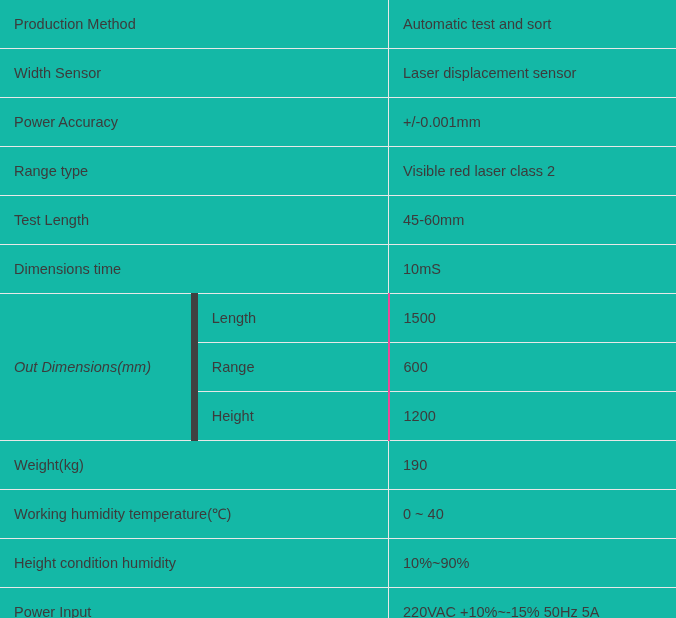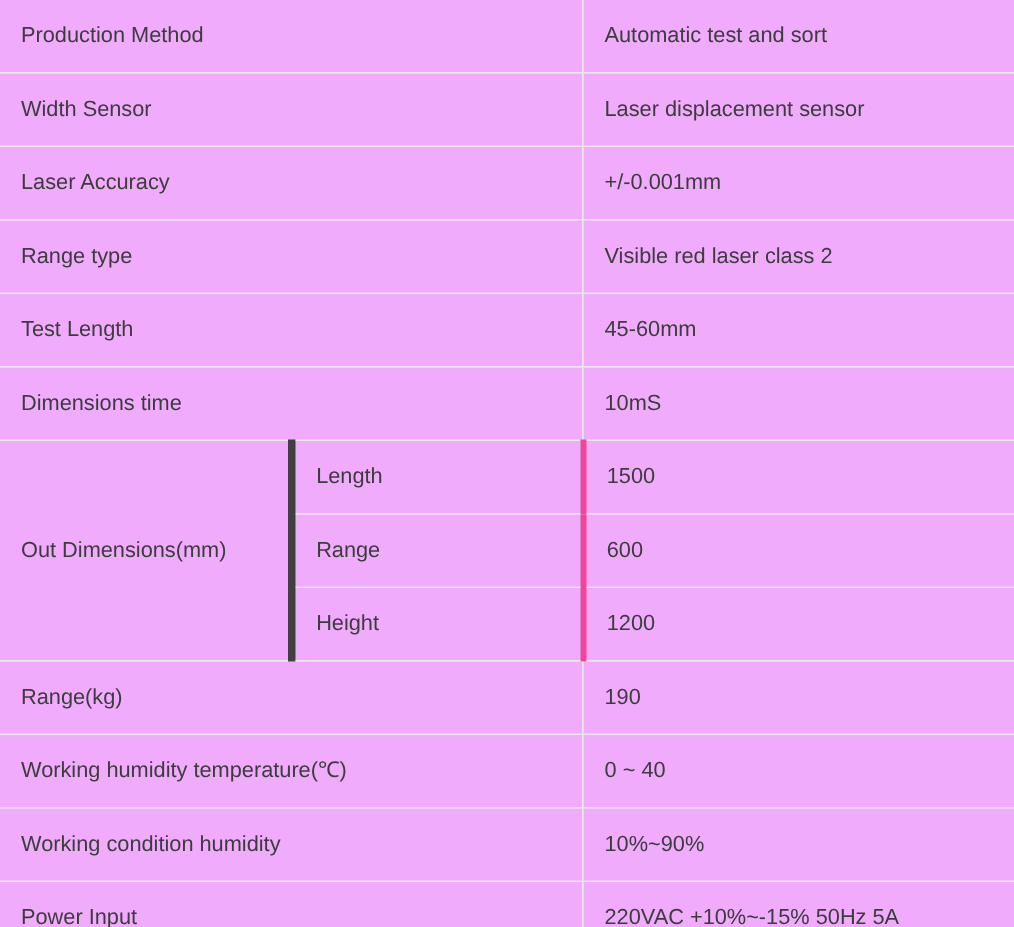--- a/index.html
+++ b/index.html
@@ -21,33 +21,34 @@
     font-size: 14.5px;
   }
   table.spec-table td {
     border-bottom: 1px solid #e8e8e8;
     padding: 0 14px;
     height: 48px;
     vertical-align: middle;
     color: #3c3c3c;
     font-weight: 400;
     line-height: 1.3;
-    background: #f0abfc;
+    background: #14b8a6;
   }
   td.label-cell {
     width: 360px;
     border-right: 1px solid #e8e8e8;
   }
   td.label-cell-merged {
     width: 240px;
-    border-right: 5px solid #404040;
+    border-right: 7px solid #404040;
+    font-style: italic;
   }
   td.sub-label-cell {
     width: 120px;
-    border-right: 4px solid #ec4899;
+    border-right: 2px solid #ec4899;
   }
   td.value-cell {
     width: 316px;
   }
   .dim-group td {
     height: 48px;
   }
 </style>
 </head>
 <body>
@@ -56,21 +57,21 @@
   <tbody>
     <tr>
       <td class="label-cell" colspan="2">Production Method</td>
       <td class="value-cell">Automatic test and sort</td>
     </tr>
     <tr>
       <td class="label-cell" colspan="2">Width Sensor</td>
       <td class="value-cell">Laser displacement sensor</td>
     </tr>
     <tr>
-      <td class="label-cell" colspan="2">Laser Accuracy</td>
+      <td class="label-cell" colspan="2">Power Accuracy</td>
       <td class="value-cell">+/-0.001mm</td>
     </tr>
     <tr>
       <td class="label-cell" colspan="2">Range type</td>
       <td class="value-cell">Visible red laser class 2</td>
     </tr>
     <tr>
       <td class="label-cell" colspan="2">Test Length</td>
       <td class="value-cell">45-60mm</td>
     </tr>
@@ -87,29 +88,29 @@
     <tr class="dim-group">
       <td class="sub-label-cell">Range</td>
       <td class="value-cell">600</td>
     </tr>
     <tr class="dim-group">
       <td class="sub-label-cell">Height</td>
       <td class="value-cell">1200</td>
     </tr>
 
     <tr>
-      <td class="label-cell" colspan="2">Range(kg)</td>
+      <td class="label-cell" colspan="2">Weight(kg)</td>
       <td class="value-cell">190</td>
     </tr>
     <tr>
       <td class="label-cell" colspan="2">Working humidity temperature(℃)</td>
       <td class="value-cell">0 ~ 40</td>
     </tr>
     <tr>
-      <td class="label-cell" colspan="2">Working condition humidity</td>
+      <td class="label-cell" colspan="2">Height condition humidity</td>
       <td class="value-cell">10%~90%</td>
     </tr>
     <tr>
       <td class="label-cell" colspan="2">Power Input</td>
       <td class="value-cell">220VAC +10%~-15% 50Hz 5A</td>
     </tr>
   </tbody>
 </table>
 
 </body></html>

